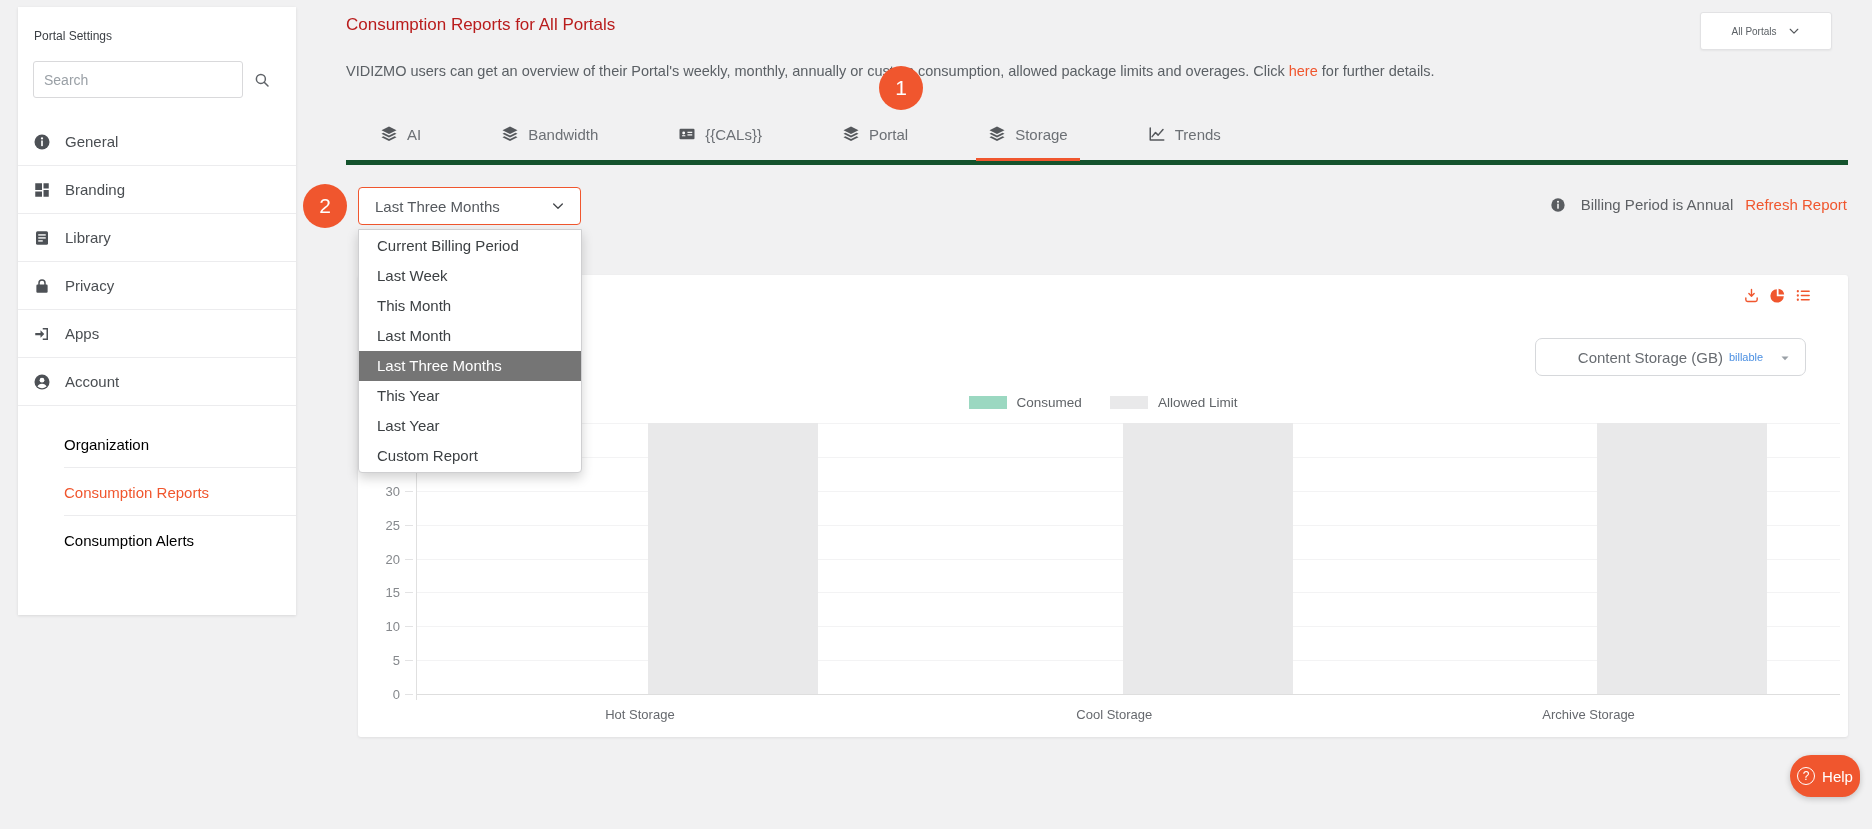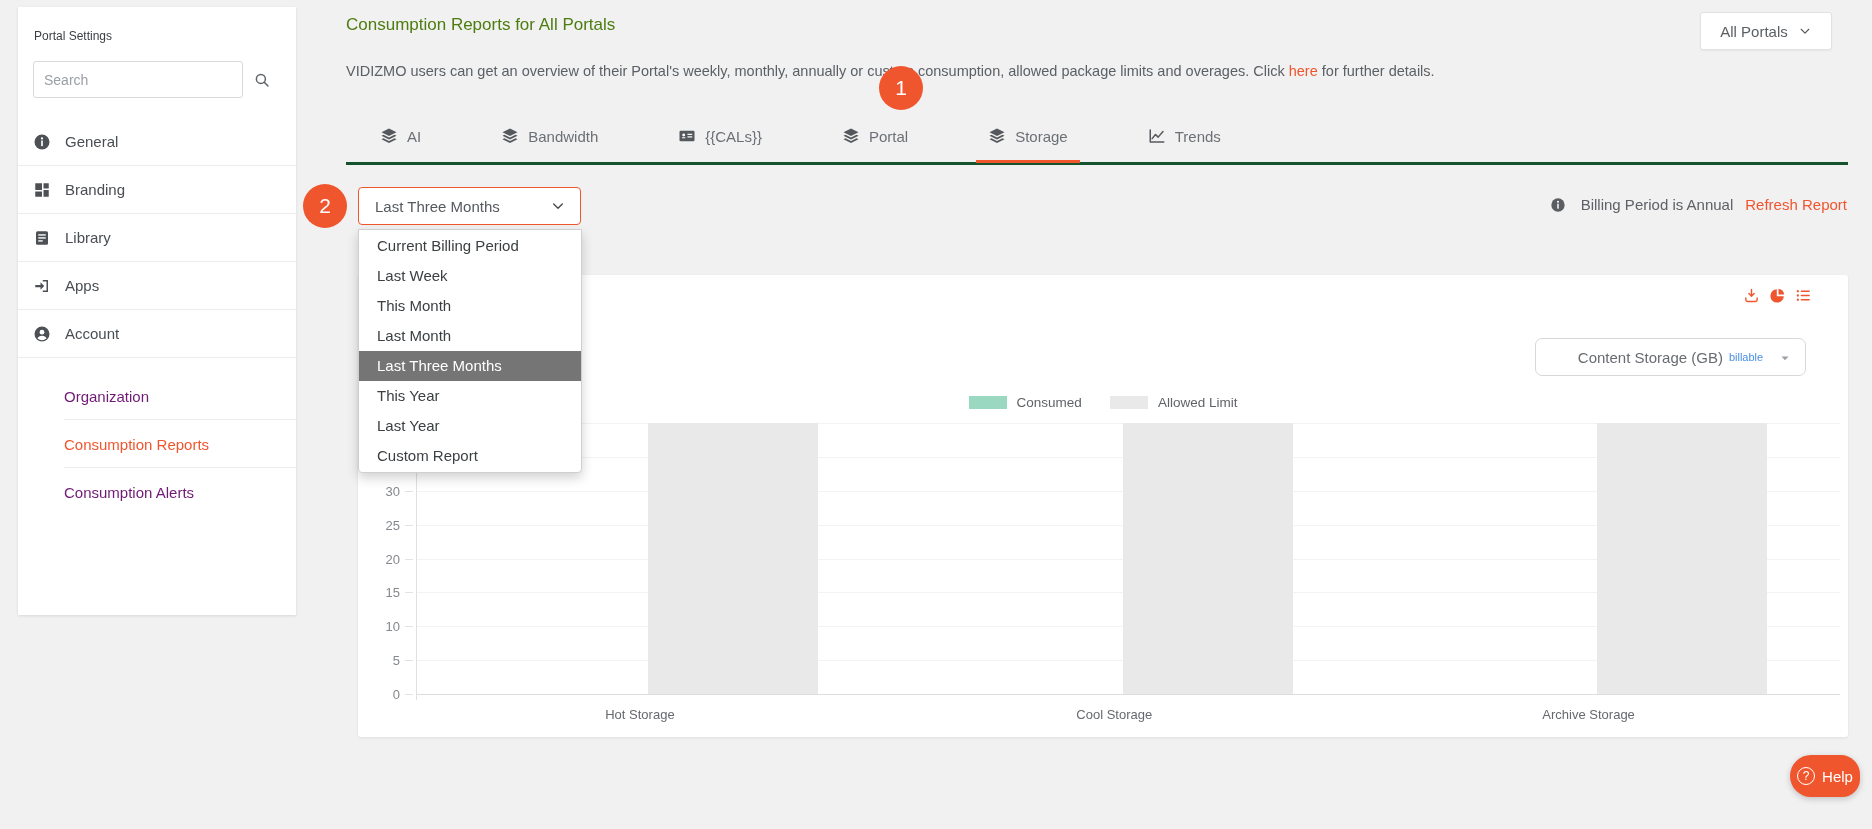--- a/index.html
+++ b/index.html
@@ -15,36 +15,36 @@
   .search-row input { flex:1; height:37px; border:1px solid #d9d9db; border-radius:3px;
                       padding:8px 10px; font-size:14px; color:#555; outline:none; }
   .search-row input::placeholder { color:#9aa0a6; }
   .search-btn { width:38px; height:37px; display:flex; align-items:center; justify-content:center;
                 color:#5f6368; cursor:pointer; }
   .side-item { height:48px; display:flex; align-items:center; gap:14px; padding:0 15px;
                font-size:15px; color:#4a4e52; border-bottom:1px solid #ececee; cursor:pointer; }
   .side-item .ic { width:18px; height:18px; color:#4d5156; flex:0 0 18px; }
   .side-spacer { height:14px; }
   .sub-item { height:48px; display:flex; align-items:center; padding:0 15px 0 46px;
-              font-size:15px; color:#701a75; cursor:pointer; position:relative; }
+              font-size:15px; color:#000000; cursor:pointer; position:relative; }
   .sub-item.divided:after { content:""; position:absolute; left:46px; right:0; bottom:0; height:1px; background:#ececee; }
   .sub-item.active { color:#f0562e; }
 
   
-  .page-title { position:absolute; left:346px; top:15px; font-size:17px; color:#4d7c0f; font-weight:400; }
+  .page-title { position:absolute; left:346px; top:15px; font-size:17px; color:#b91c1c; font-weight:400; }
   .portal-select { position:absolute; right:40px; top:12px; width:132px; height:38px; background:#fff;
                    border:1px solid #e2e2e4; border-radius:3px; display:flex; align-items:center;
-                   justify-content:center; gap:10px; font-size:15px; color:#5b6065; cursor:pointer;
+                   justify-content:center; gap:10px; font-size:10px; color:#5b6065; cursor:pointer;
                    box-shadow:0 1px 2px rgba(0,0,0,.05); }
   .desc { position:absolute; left:346px; top:63px; font-size:14.5px; color:#5b6065; }
   .desc .lnk { color:#f0562e; cursor:pointer;margin-top:36px; }
 
   
   .tabbar { position:absolute; left:346px; top:110px; width:1502px; height:55px;
-            border-bottom:3px solid #14532d; display:flex; gap:56px; padding-left:22px; }
+            border-bottom:5px solid #14532d; display:flex; gap:56px; padding-left:22px; }
   .tab { display:flex; align-items:flex-end; padding:0 12px 17px; gap:9px; font-size:15px;
          color:#6c7075; cursor:pointer; position:relative; }
   .tab .ic { width:18px; height:18px; color:#55585c; }
   .tab.active:after { content:""; position:absolute; left:0; right:0; bottom:-1px; height:3px; background:#f0562e; }
 
   
   .period-select { position:absolute; left:358px; top:187px; width:223px; height:38px; background:#fff;
                    border:1.5px solid #f0562e; border-radius:4px; display:flex; align-items:center;
                    font-size:15px; color:#55595e; padding:0 14px 0 16px; cursor:pointer; z-index:30; }
   .period-select .lbl { flex:1; }
@@ -136,20 +136,26 @@
           <span>Branding</span>
         </div>
         <div class="side-item">
           <span class="ic"><svg viewBox="0 0 24 24" width="100%" height="100%">
               <rect x="4" y="3" width="16" height="18" rx="2" fill="currentColor"></rect>
               <rect x="7" y="7" width="10" height="1.8" fill="#fff"></rect>
               <rect x="7" y="11" width="10" height="1.8" fill="#fff"></rect>
               <rect x="7" y="15" width="6" height="1.8" fill="#fff"></rect>
             </svg></span>
           <span>Library</span>
+        </div>
+        <div class="side-item">
+          <span class="ic"><svg viewBox="0 0 24 24" width="100%" height="100%">
+              <path fill="currentColor" d="M17 10V8a5 5 0 0 0-10 0v2H6a1.5 1.5 0 0 0-1.5 1.5v8A1.5 1.5 0 0 0 6 21h12a1.5 1.5 0 0 0 1.5-1.5v-8A1.5 1.5 0 0 0 18 10h-1zm-8 0V8a3 3 0 1 1 6 0v2H9z"></path>
+            </svg></span>
+          <span>Privacy</span>
         </div>
         <div class="side-item">
           <span class="ic"><svg viewBox="0 0 24 24" width="100%" height="100%">
               <path fill="currentColor" d="M13 4v2h5v12h-5v2h7V4h-7z"></path>
               <path fill="currentColor" d="M10 7l5 5-5 5v-3.5H3v-3h7V7z"></path>
             </svg></span>
           <span>Apps</span>
         </div>
         <div class="side-item">
           <span class="ic"><svg viewBox="0 0 24 24" width="100%" height="100%">

